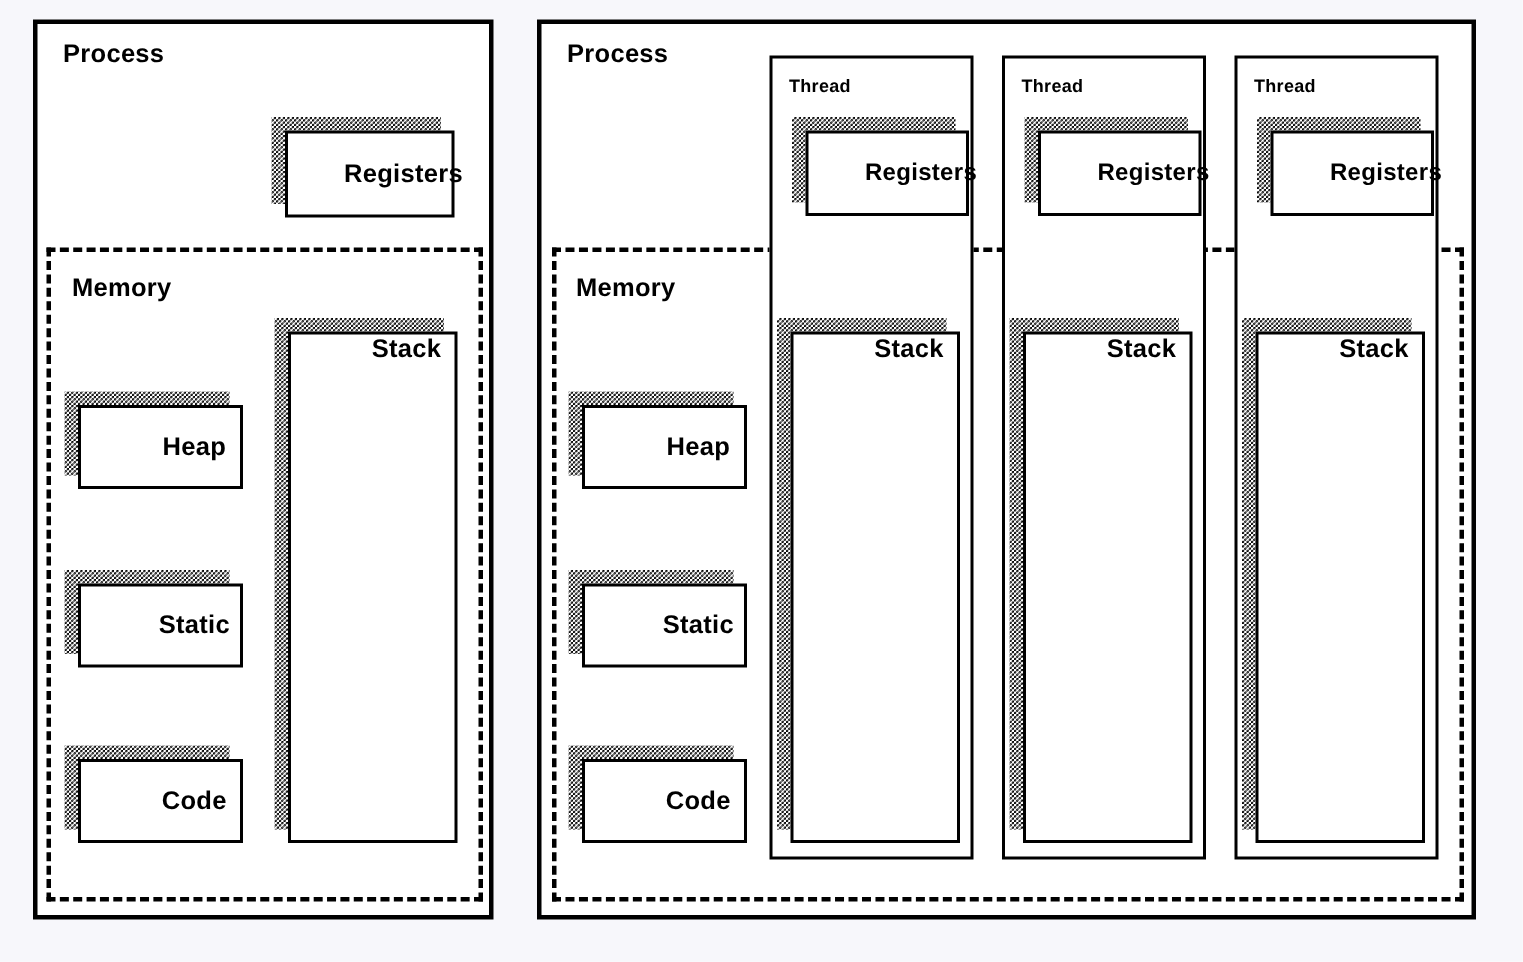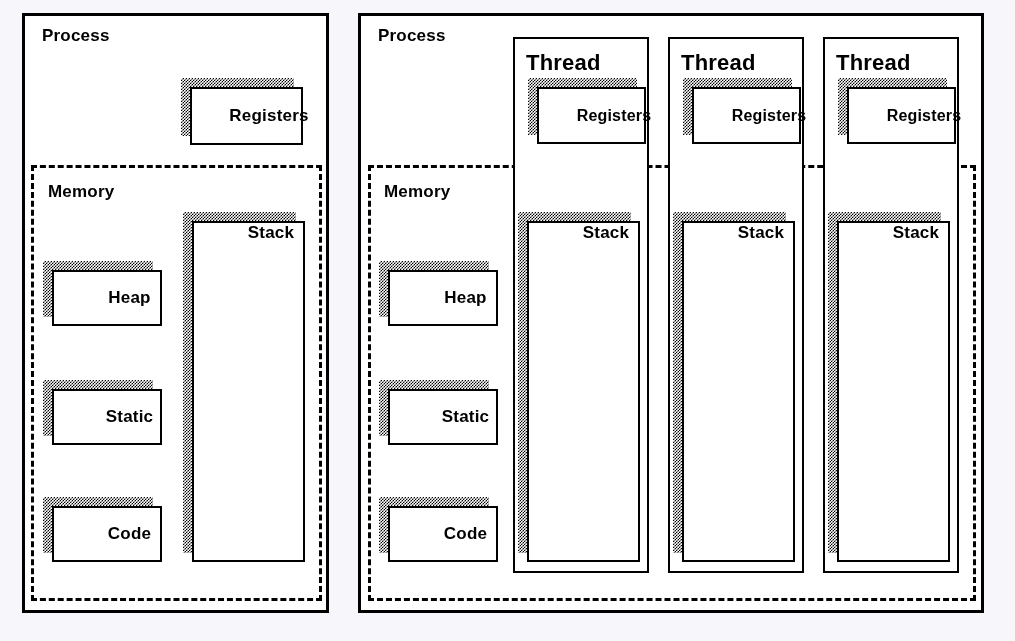--- a/index.html
+++ b/index.html
@@ -48,21 +48,21 @@
   
   .region-label {
     position: absolute;
     font-size: 17px;
     font-weight: bold;
     color: #000;
     white-space: nowrap;
     letter-spacing: 0.2px;
     z-index: 6;
   }
-  .thread-frame .region-label { font-size: 22px; }
+  .thread-frame .region-label { font-size: 12px; }
 
   
   .shbox {
     z-index: 5;
   }
   
   .shbox .shadow {
     position: absolute;
     left: -9px;
     top: -9px;

